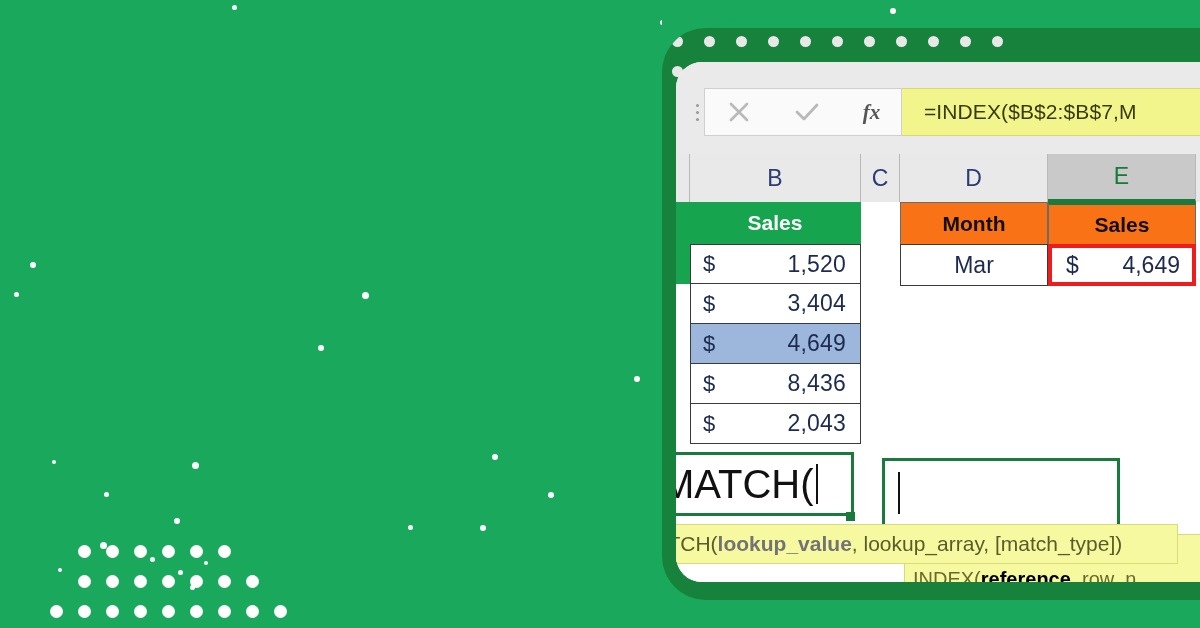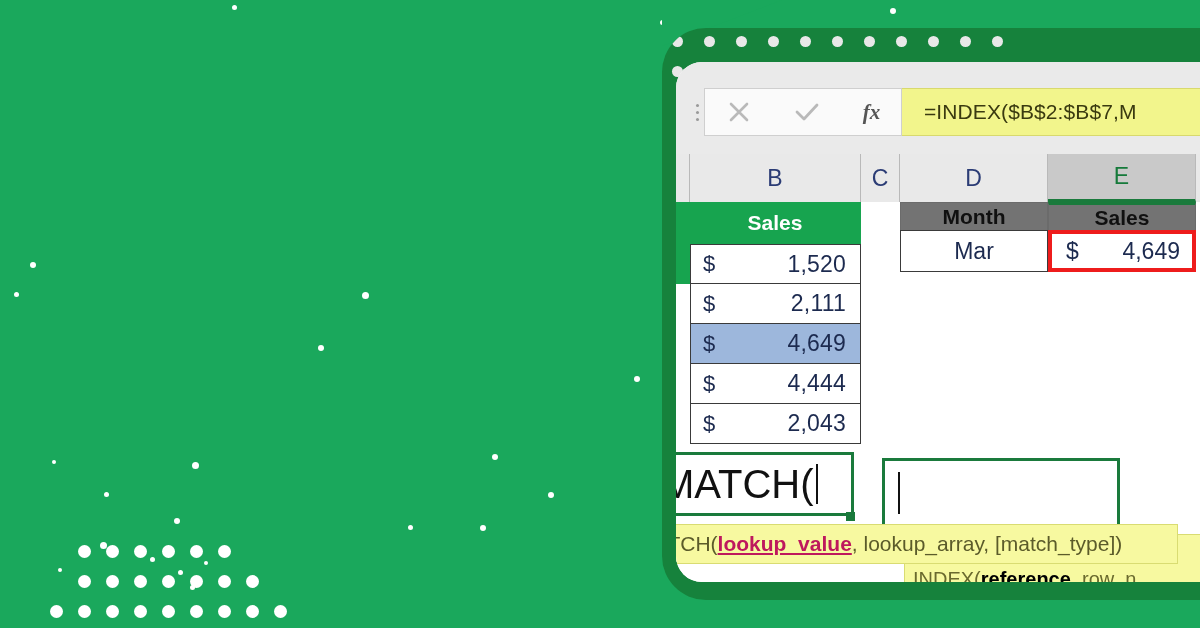--- a/index.html
+++ b/index.html
@@ -116,27 +116,27 @@
   }
   .matchcell .caret{display:inline-block;width:2px;height:40px;background:#111;margin-left:2px;}
   .match-handle{position:absolute;left:170px;top:310px;width:9px;height:9px;background:#1a7a3c;}
 
   .matchtip{
     position:absolute;left:-28px;top:322px;width:530px;height:40px;
     background:#f7f9a0;border:1px solid #d9dc72;box-sizing:border-box;
     display:flex;align-items:center;padding-left:6px;
     font-size:21px;color:#5b5b2a;white-space:nowrap;overflow:hidden;
   }
-  .matchtip b{color:#be185d;text-decoration:underline;}
+  .matchtip b{color:#737373;}
 
   
   .dcol{position:absolute;left:224px;top:0;width:148px;}
   .ecol{position:absolute;left:372px;top:0;width:148px;}
   .ohead{
-    height:28px;background:#737373;color:#101010;font-weight:bold;font-size:21px;
+    height:42px;background:#f97316;color:#101010;font-weight:bold;font-size:21px;
     display:flex;align-items:center;justify-content:center;
     border:1px solid #6b6b6b;border-bottom:none;box-sizing:border-box;
   }
   .ohead.e{border-top:3px solid #1a7a3c;}
   .ocell{
     height:42px;border:1px solid #3a3a3a;box-sizing:border-box;background:#fff;
     display:flex;align-items:center;justify-content:center;
     font-size:23px;color:#1c2a4f;
   }
   .ocell.red{
@@ -307,29 +307,29 @@
 
       <div class="bcol">
         <div class="bhead">Sales</div>
         <div id="b-rows">
             <div class="bcell first">
               <span class="cur">$</span>
               <span class="num">1,520</span>
             </div>
             <div class="bcell">
               <span class="cur">$</span>
-              <span class="num">2,111</span>
+              <span class="num">3,404</span>
             </div>
             <div class="bcell hl">
               <span class="cur">$</span>
               <span class="num">4,649</span>
             </div>
             <div class="bcell">
               <span class="cur">$</span>
-              <span class="num">4,444</span>
+              <span class="num">8,436</span>
             </div>
             <div class="bcell">
               <span class="cur">$</span>
               <span class="num">2,043</span>
             </div>
           </div>
       </div>
 
       <div class="dcol">
         <div class="ohead">Month</div>

